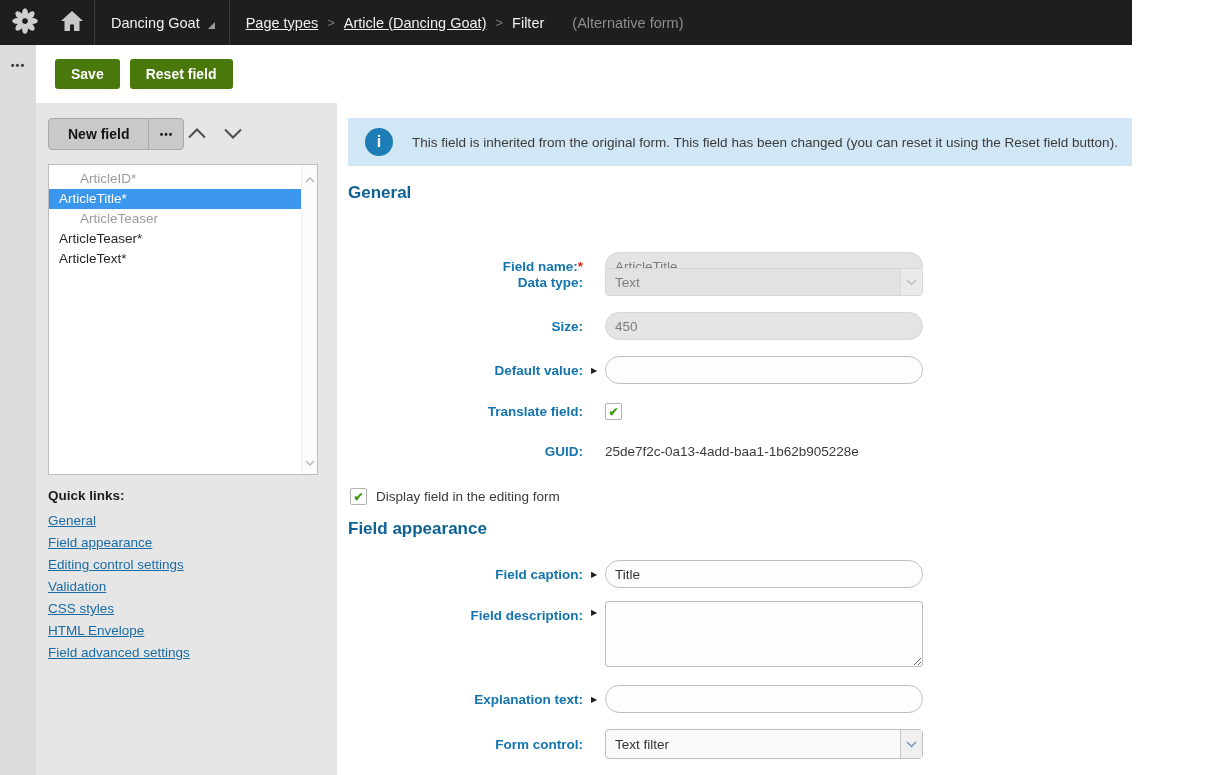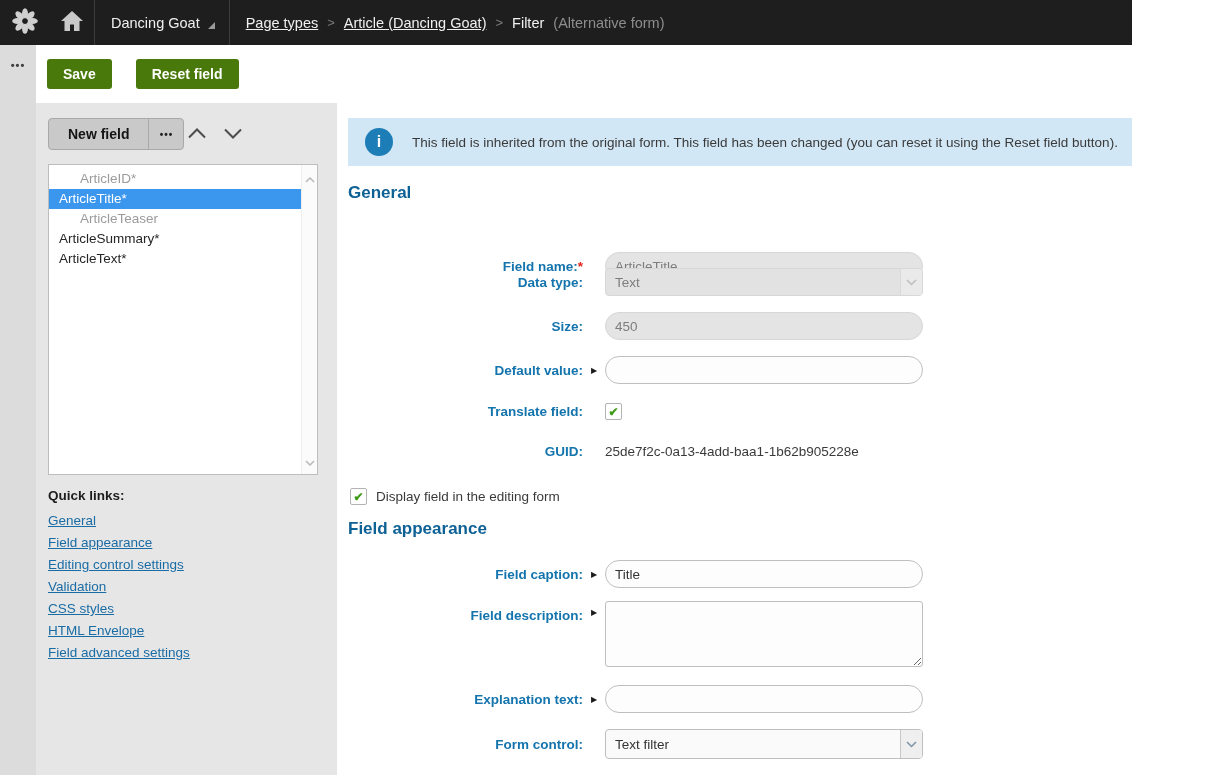--- a/index.html
+++ b/index.html
@@ -11,28 +11,28 @@
   .tb-btn { height:45px; display:flex; align-items:center; justify-content:center; cursor:pointer; }
   .logo-btn { width:50px; }
   .home-btn { width:44px; }
   .tb-sep { width:1px; height:45px; background:#3d3d3d; }
   .site-btn { padding:0 14px 0 16px; color:#f0f0f0; font-size:14.5px; display:flex; align-items:center; gap:8px; }
   .site-caret { width:0; height:0; border-bottom:7px solid #9a9a9a; border-left:7px solid transparent; margin-top:6px; }
   .crumbs { padding-left:16px; display:flex; align-items:center; gap:9px; font-size:14.5px; }
   .crumb-link { color:#f0f0f0; text-decoration:underline; cursor:pointer; }
   .crumb-sep { color:#7c7c7c; font-size:13px; }
   .crumb-current { color:#f0f0f0; }
-  .crumb-suffix { color:#8d8d8d; }
+  .crumb-suffix { color:#8d8d8d;margin-left:19px; }
 
   
   .rail { position:absolute; left:0; top:45px; width:36px; height:730px; background:#dcdcdc; }
   .rail-more { margin-top:14px; text-align:center; color:#3e3e3e; font-size:11px; font-weight:bold; letter-spacing:1px; cursor:pointer; }
 
   
-  .toolbar { position:absolute; left:36px; top:45px; width:1180px; height:58px; background:#fff; display:flex; align-items:center; padding-left:11px; gap:24px; }
+  .toolbar { position:absolute; left:36px; top:45px; width:1180px; height:58px; background:#fff; display:flex; align-items:center; padding-left:19px; gap:10px; }
   .btn-green { background:#48790a; color:#fff; border:none; border-radius:3px; font-family:"Liberation Sans",sans-serif; font-size:14px; font-weight:bold; padding:7px 16px; cursor:pointer; }
 
   
   .sidebar { position:absolute; left:36px; top:103px; width:301px; height:672px; background:#e6e6e6; }
   .btn-split { position:absolute; left:12px; top:15px; height:32px; display:flex; border:1px solid #a9a9a9; border-radius:4px; background:#c9c9c9; cursor:pointer; }
   .seg-main { padding:0 19px; display:flex; align-items:center; font-size:14px; font-weight:bold; color:#141414; }
   .seg-dots { width:35px; border-left:1px solid #a9a9a9; display:flex; align-items:center; justify-content:center; font-size:10px; font-weight:bold; letter-spacing:1px; color:#202020; }
   .mv-btn { position:absolute; top:22px; width:26px; height:18px; display:flex; align-items:center; justify-content:center; cursor:pointer; }
   .mv-up { left:148px; } .mv-down { left:184px; }
 
@@ -167,21 +167,21 @@
             <polyline points="2,1.5 10,9.5 18,1.5" fill="none" stroke="#4d4d4d" stroke-width="2"></polyline>
           </svg>
       </span>
     </div>
 
     <div class="lbx">
       <div class="lbx-inner">
         <div class="lbx-item disabled">ArticleID*</div>
         <div class="lbx-item selected">ArticleTitle*</div>
         <div class="lbx-item disabled">ArticleTeaser</div>
-        <div class="lbx-item">ArticleSummary*</div>
+        <div class="lbx-item">ArticleTeaser*</div>
         <div class="lbx-item">ArticleText*</div>
       </div>
       <div class="lbx-sb">
         <span>
           <svg width="10" height="6" viewBox="0 0 10 6">
               <polyline points="1,5 5,1 9,5" fill="none" stroke="#b9b9b9" stroke-width="1.5"></polyline>
             </svg>
         </span>
         <span>
           <svg width="10" height="6" viewBox="0 0 10 6">

